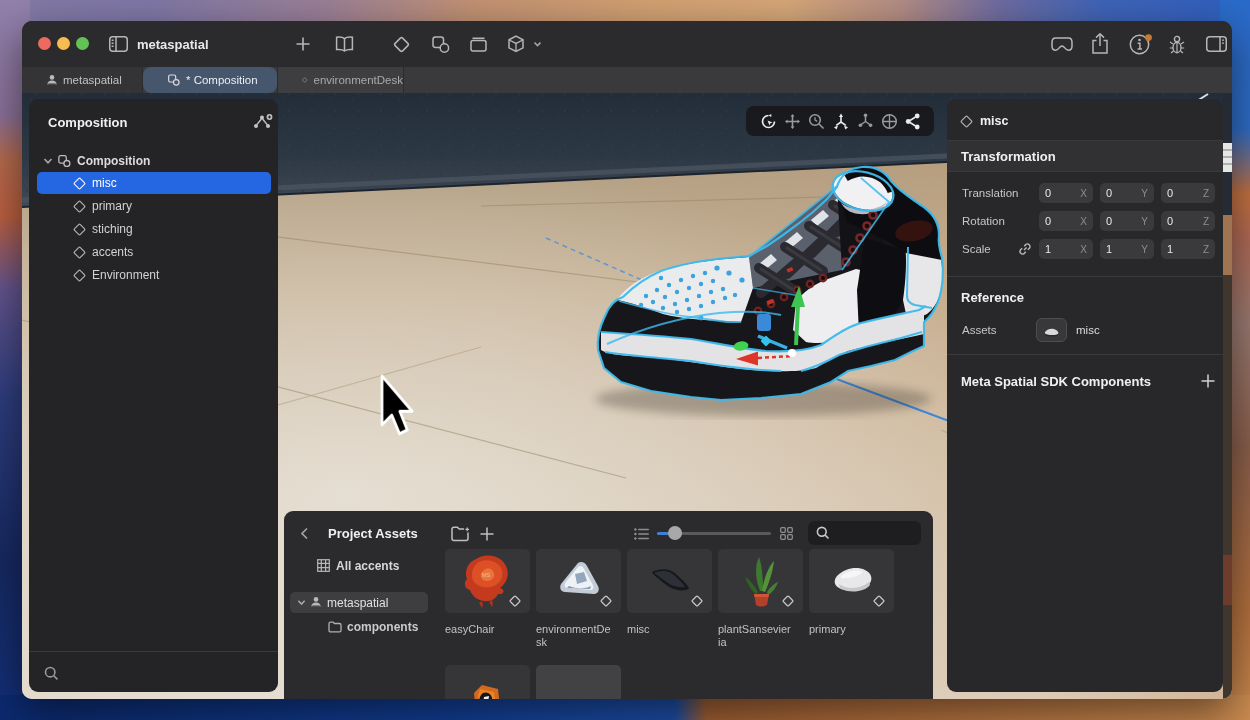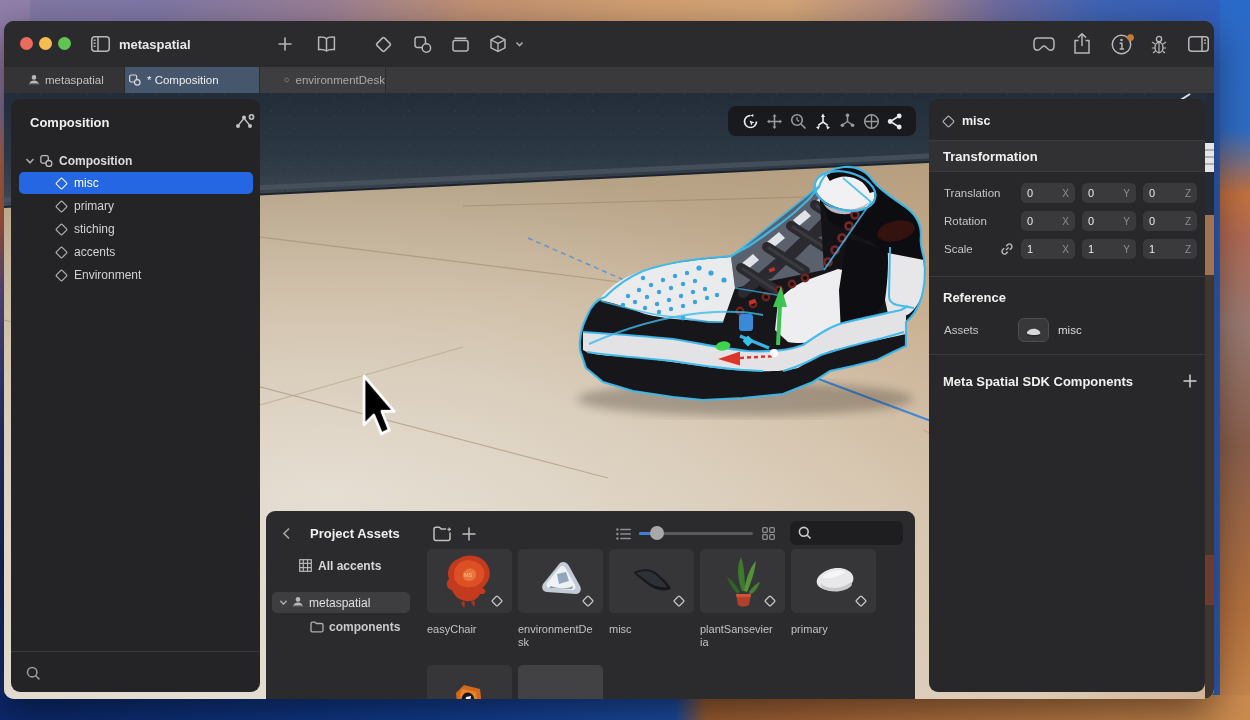--- a/index.html
+++ b/index.html
@@ -4,21 +4,21 @@
 <style>
   * { margin:0; padding:0; box-sizing:border-box; }
   html,body { width:1250px; height:720px; overflow:hidden; font-family:"Liberation Sans", sans-serif; }
   body { position:relative; background:#444; }
   .abs { position:absolute; }
 
   
   #wp { position:absolute; inset:0; }
 
   
-  #win { position:absolute; left:4px; top:21px; width:1210px; height:678px;
+  #win { position:absolute; left:22px; top:21px; width:1210px; height:678px;
          border-radius:10px; overflow:hidden; background:#2c2c2e;
          box-shadow:0 14px 40px rgba(0,0,0,.5); }
   #titlebar { position:absolute; left:0; top:0; width:100%; height:46px; background:#2b2b2d; }
   #tabbar { position:absolute; left:0; top:46px; width:100%; height:26px; background:#3a3a3c; display:flex; }
   .tab { height:100%; display:flex; align-items:center; font-size:11.5px; color:#c2c2c4; }
   #viewport { position:absolute; left:0; top:72px; width:1210px; height:606px; background:#b9a88f; }
 
   
   .tl { position:absolute; top:16px; width:13px; height:13px; border-radius:50%; }
 
@@ -173,21 +173,21 @@
     <div id="tabbar">
       <div class="tab" style="width:120px; background:#343436; padding-left:24px;">
         <svg width="12" height="12" viewBox="0 0 12 12" style="margin-right:5px;">
           <circle cx="6" cy="3.4" r="2.3" fill="#b9b9bb"></circle>
           <path d="M1.4 10.6 C1.4 7.8 3.4 6.4 6 6.4 C8.6 6.4 10.6 7.8 10.6 10.6 Z" fill="#b9b9bb"></path>
           <rect x="2" y="9.4" width="8" height="1.4" rx="0.7" fill="#343436"></rect>
         </svg>
         <span>metaspatial</span>
       </div>
       <div style="width:1px; background:#2c2c2e;"></div>
-      <div class="tab" style="width:134px; background:#46566c; color:#eceef2; padding-left:4px;">
+      <div class="tab" style="width:134px; background:#46566c; color:#eceef2; padding-left:25px;border-radius:8px;">
         <svg width="12" height="12" viewBox="0 0 18 17" style="margin-right:6px;">
           <rect x="1" y="1" width="10.5" height="10.5" rx="2.4" fill="none" stroke="#d8dae0" stroke-width="1.8"></rect>
           <circle cx="12.4" cy="12" r="4.2" fill="#46566c" stroke="#d8dae0" stroke-width="1.8"></circle>
         </svg>
         <span>* Composition</span>
       </div>
       <div style="width:1px; background:#2c2c2e;"></div>
       <div class="tab" style="width:125px; background:#3e3e40; color:#a9a9ab; padding-left:24px;">
         <svg width="12" height="12" viewBox="0 0 17 17" style="margin-right:6px;">
           <rect x="3.2" y="3.2" width="10.6" height="10.6" rx="1.6" fill="none" stroke="#a9a9ab" stroke-width="1.7" transform="rotate(45 8.5 8.5)"></rect>

